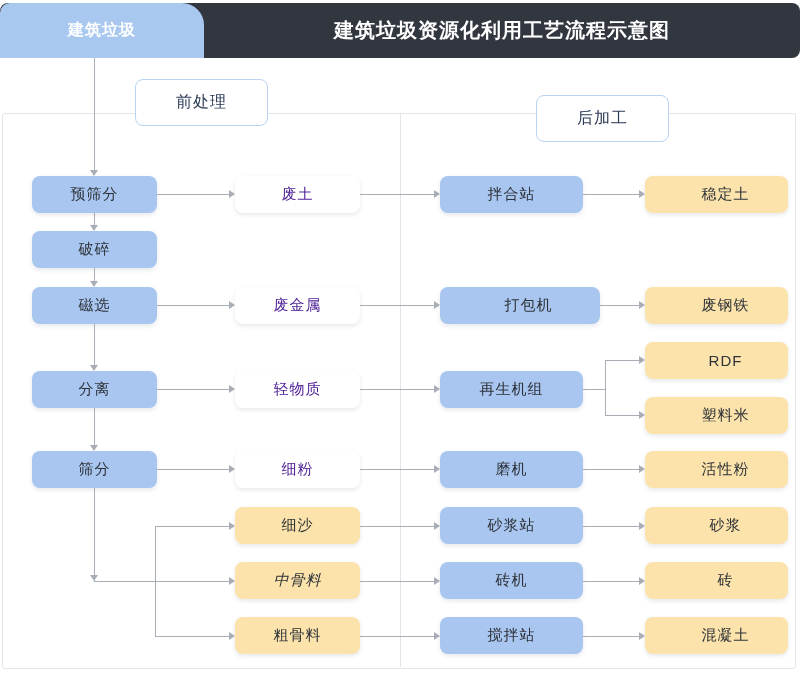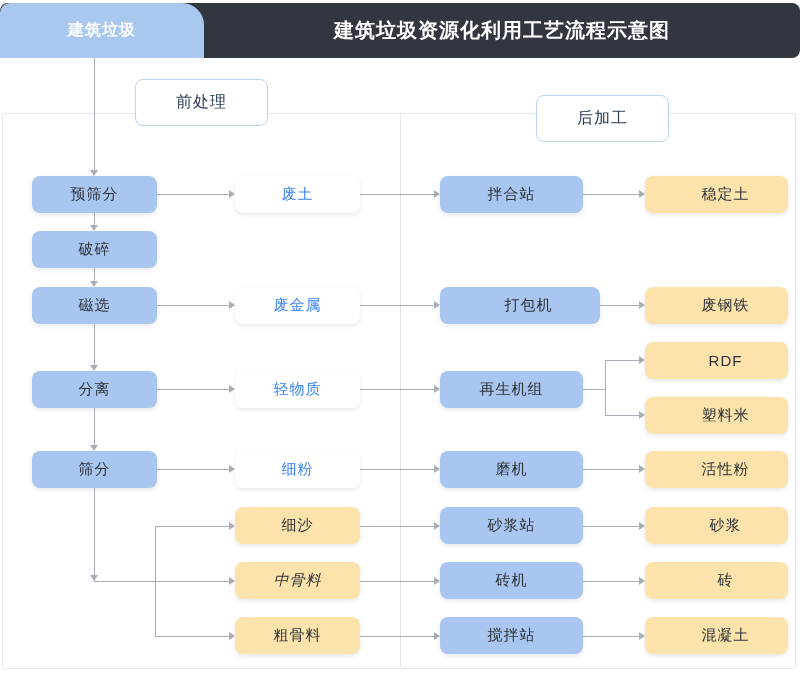--- a/index.html
+++ b/index.html
@@ -48,21 +48,21 @@
   .sec-label.post{left:536px;top:95px;width:131px;}
 
   
   .node{
     position:absolute;height:37px;border-radius:8px;
     display:flex;align-items:center;justify-content:center;
     font-size:15px;color:#2e3238;letter-spacing:1px;z-index:4;
     box-shadow:0 2px 4px rgba(120,130,145,.18);
   }
   .node.blue{background:#a8c6f0;}
-  .node.white{background:#ffffff;color:#3b82f6;}
+  .node.white{background:#ffffff;color:#4c1d95;}
   .node.yellow{background:#fbe3ab;}
 
   .col1{left:32px;width:125px;}
   .col2{left:235px;width:125px;}
   .col3{left:440px;width:143px;}
   .col4{left:645px;width:125px;padding-left:18px;}
 
   
   .ln{position:absolute;background:#a9aeb6;z-index:2;}
   .lnh{height:1px;}

